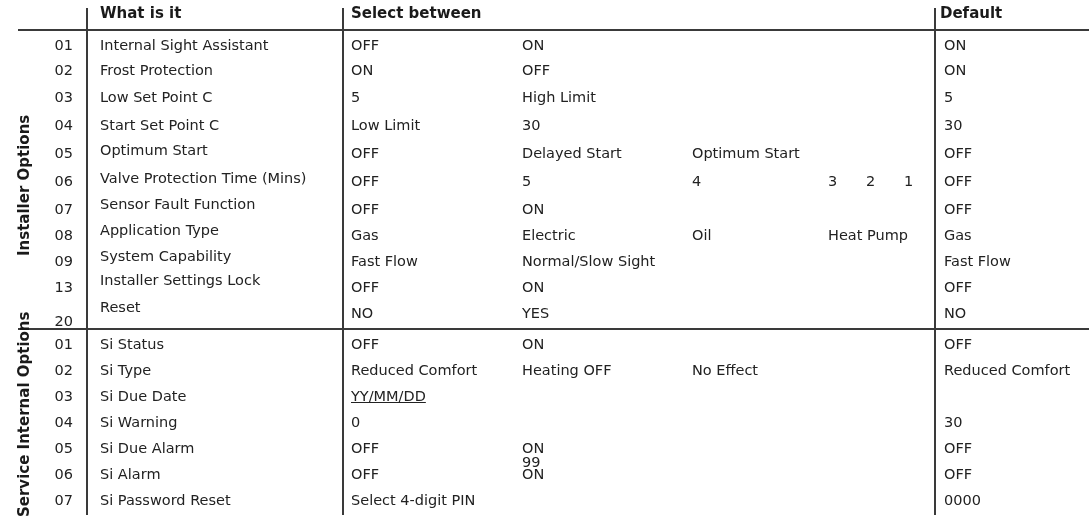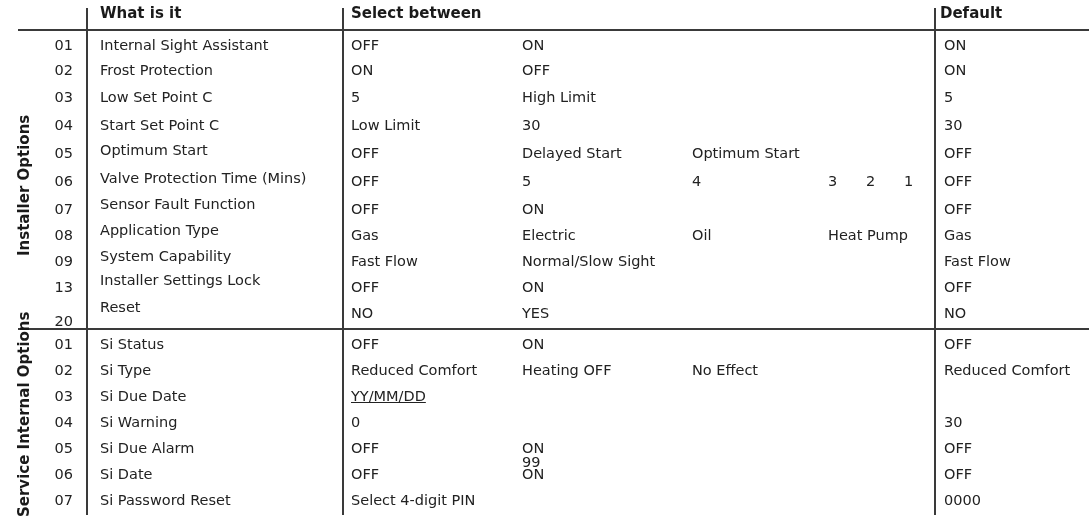--- a/index.html
+++ b/index.html
@@ -120,21 +120,21 @@
     <div class="cell" style="left: 100px; top: 413px;">Si Warning</div>
     <div class="cell" style="left: 351px; top: 413px;">0</div>
     <div class="cell" style="left: 522px; top: 413px; margin-top: 40px;">99</div>
     <div class="cell" style="left: 944px; top: 413px;">30</div>
     <div class="cell num" style="left: 43px; top: 439px;">05</div>
     <div class="cell" style="left: 100px; top: 439px;">Si Due Alarm</div>
     <div class="cell" style="left: 351px; top: 439px;">OFF</div>
     <div class="cell" style="left: 522px; top: 439px;">ON</div>
     <div class="cell" style="left: 944px; top: 439px;">OFF</div>
     <div class="cell num" style="left: 43px; top: 465px;">06</div>
-    <div class="cell" style="left: 100px; top: 465px;">Si Date</div>
+    <div class="cell" style="left: 100px; top: 465px;">Si Alarm</div>
     <div class="cell" style="left: 351px; top: 465px;">OFF</div>
     <div class="cell" style="left: 522px; top: 465px;">ON</div>
     <div class="cell" style="left: 944px; top: 465px;">OFF</div>
     <div class="cell num" style="left: 43px; top: 491px;">07</div>
     <div class="cell" style="left: 100px; top: 491px;">Si Password Reset</div>
     <div class="cell" style="left: 351px; top: 491px;">Select 4-digit PIN</div>
     <div class="cell" style="left: 944px; top: 491px;">0000</div>
   </div>
 
 </body></html>

